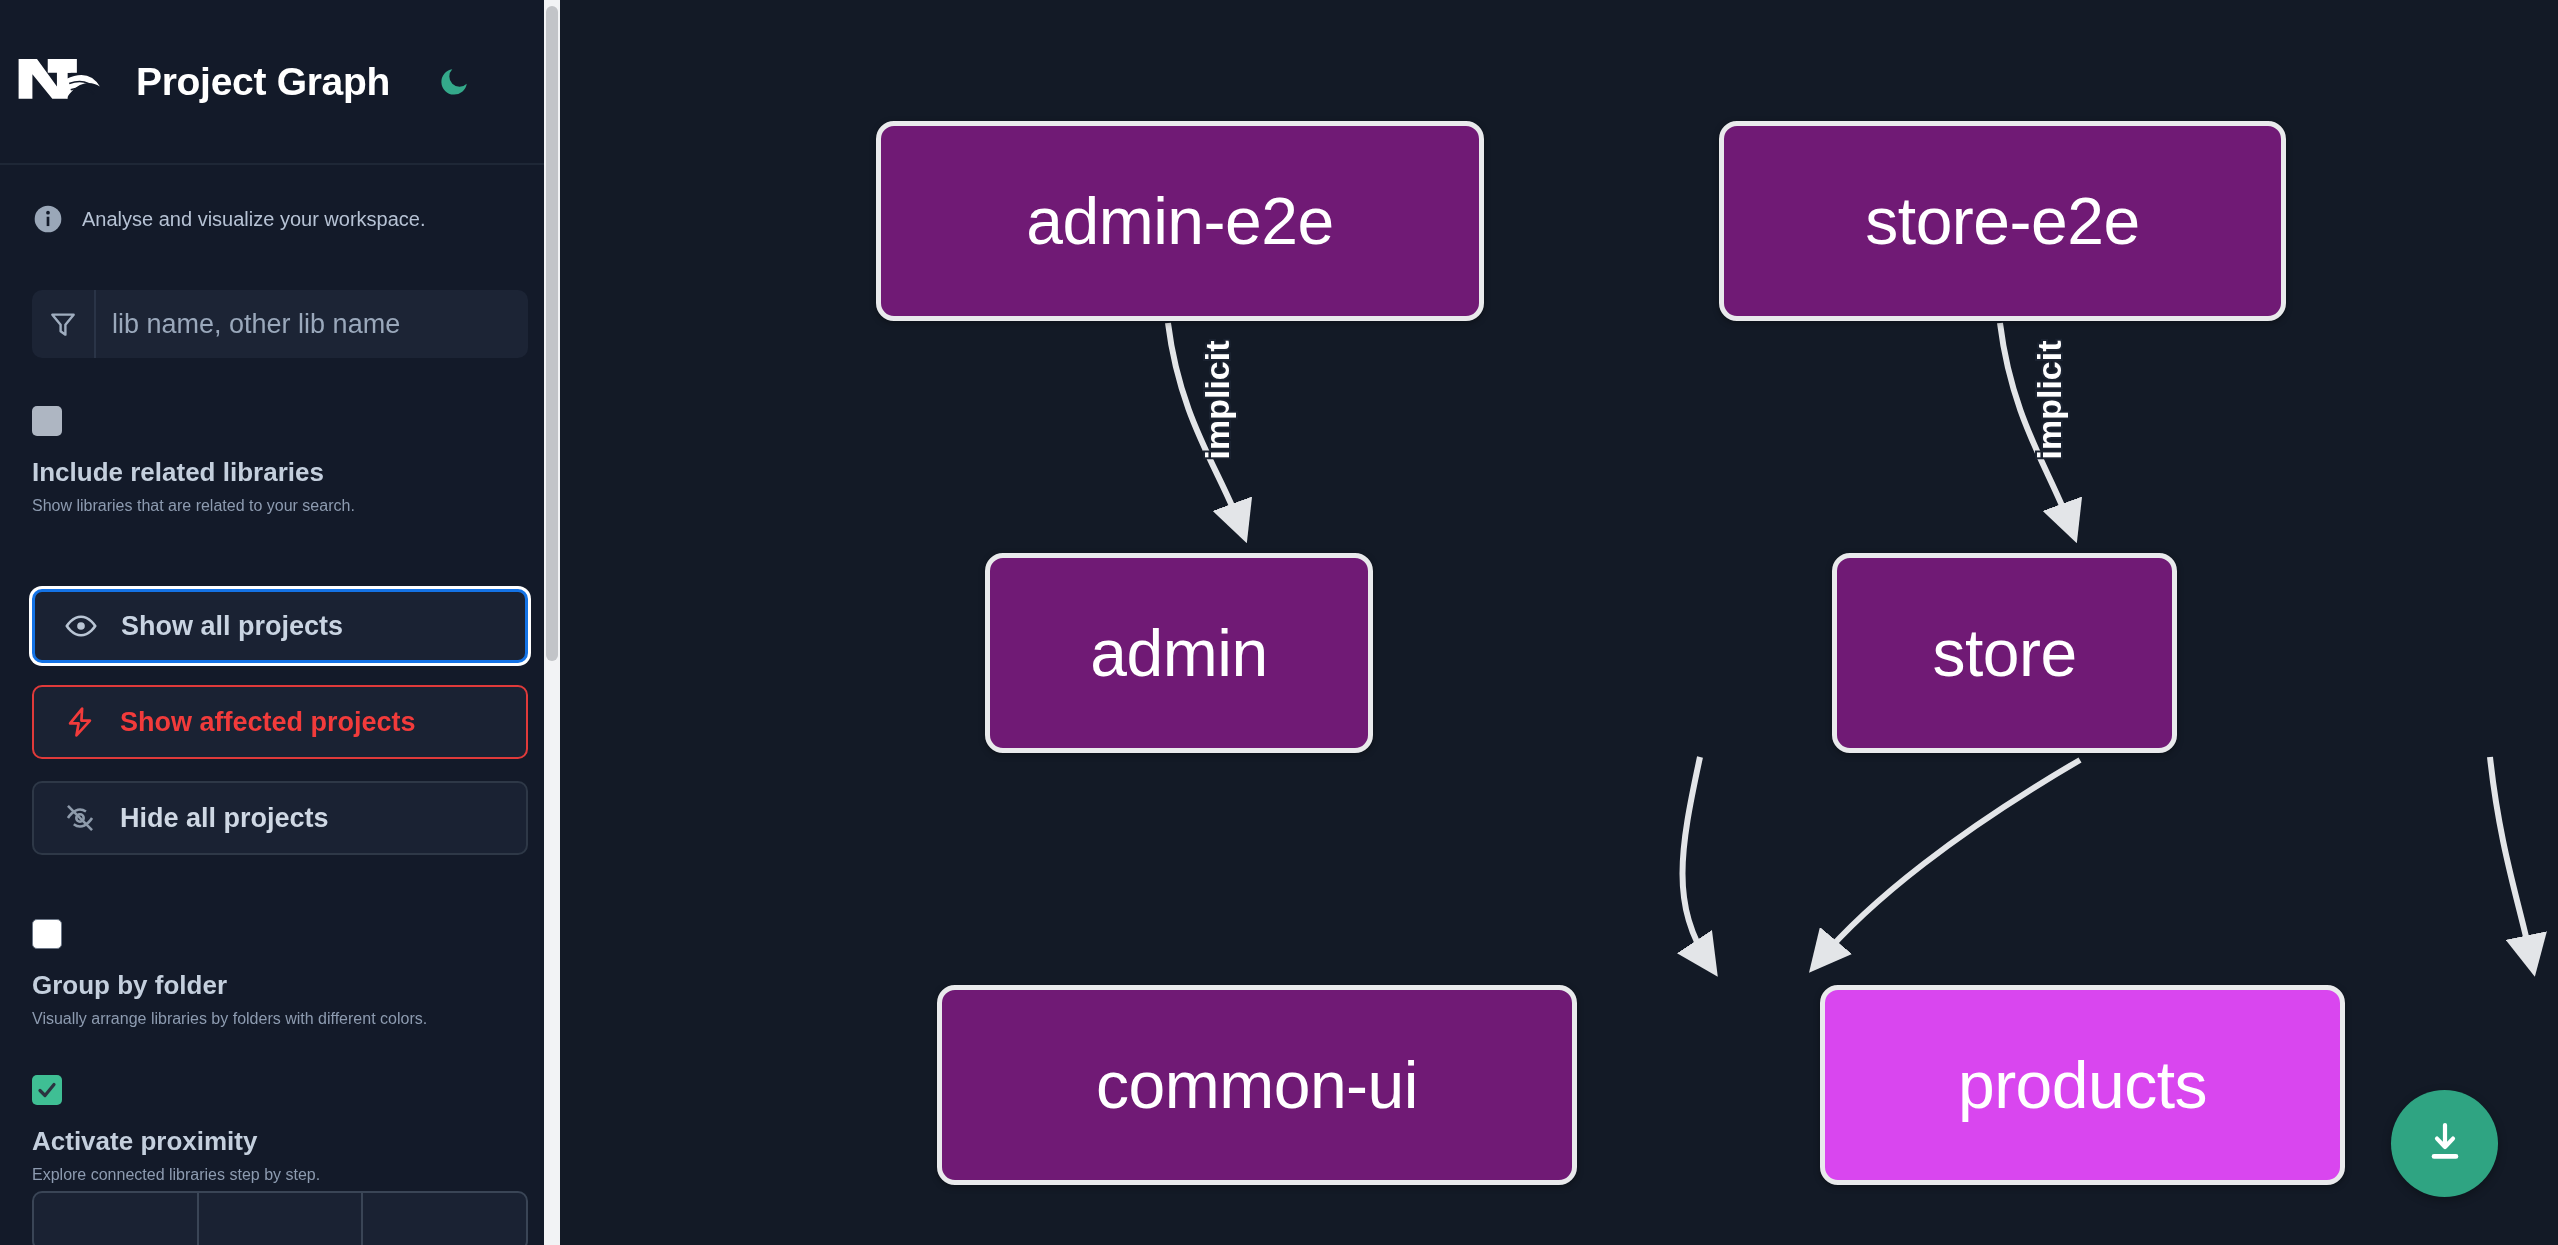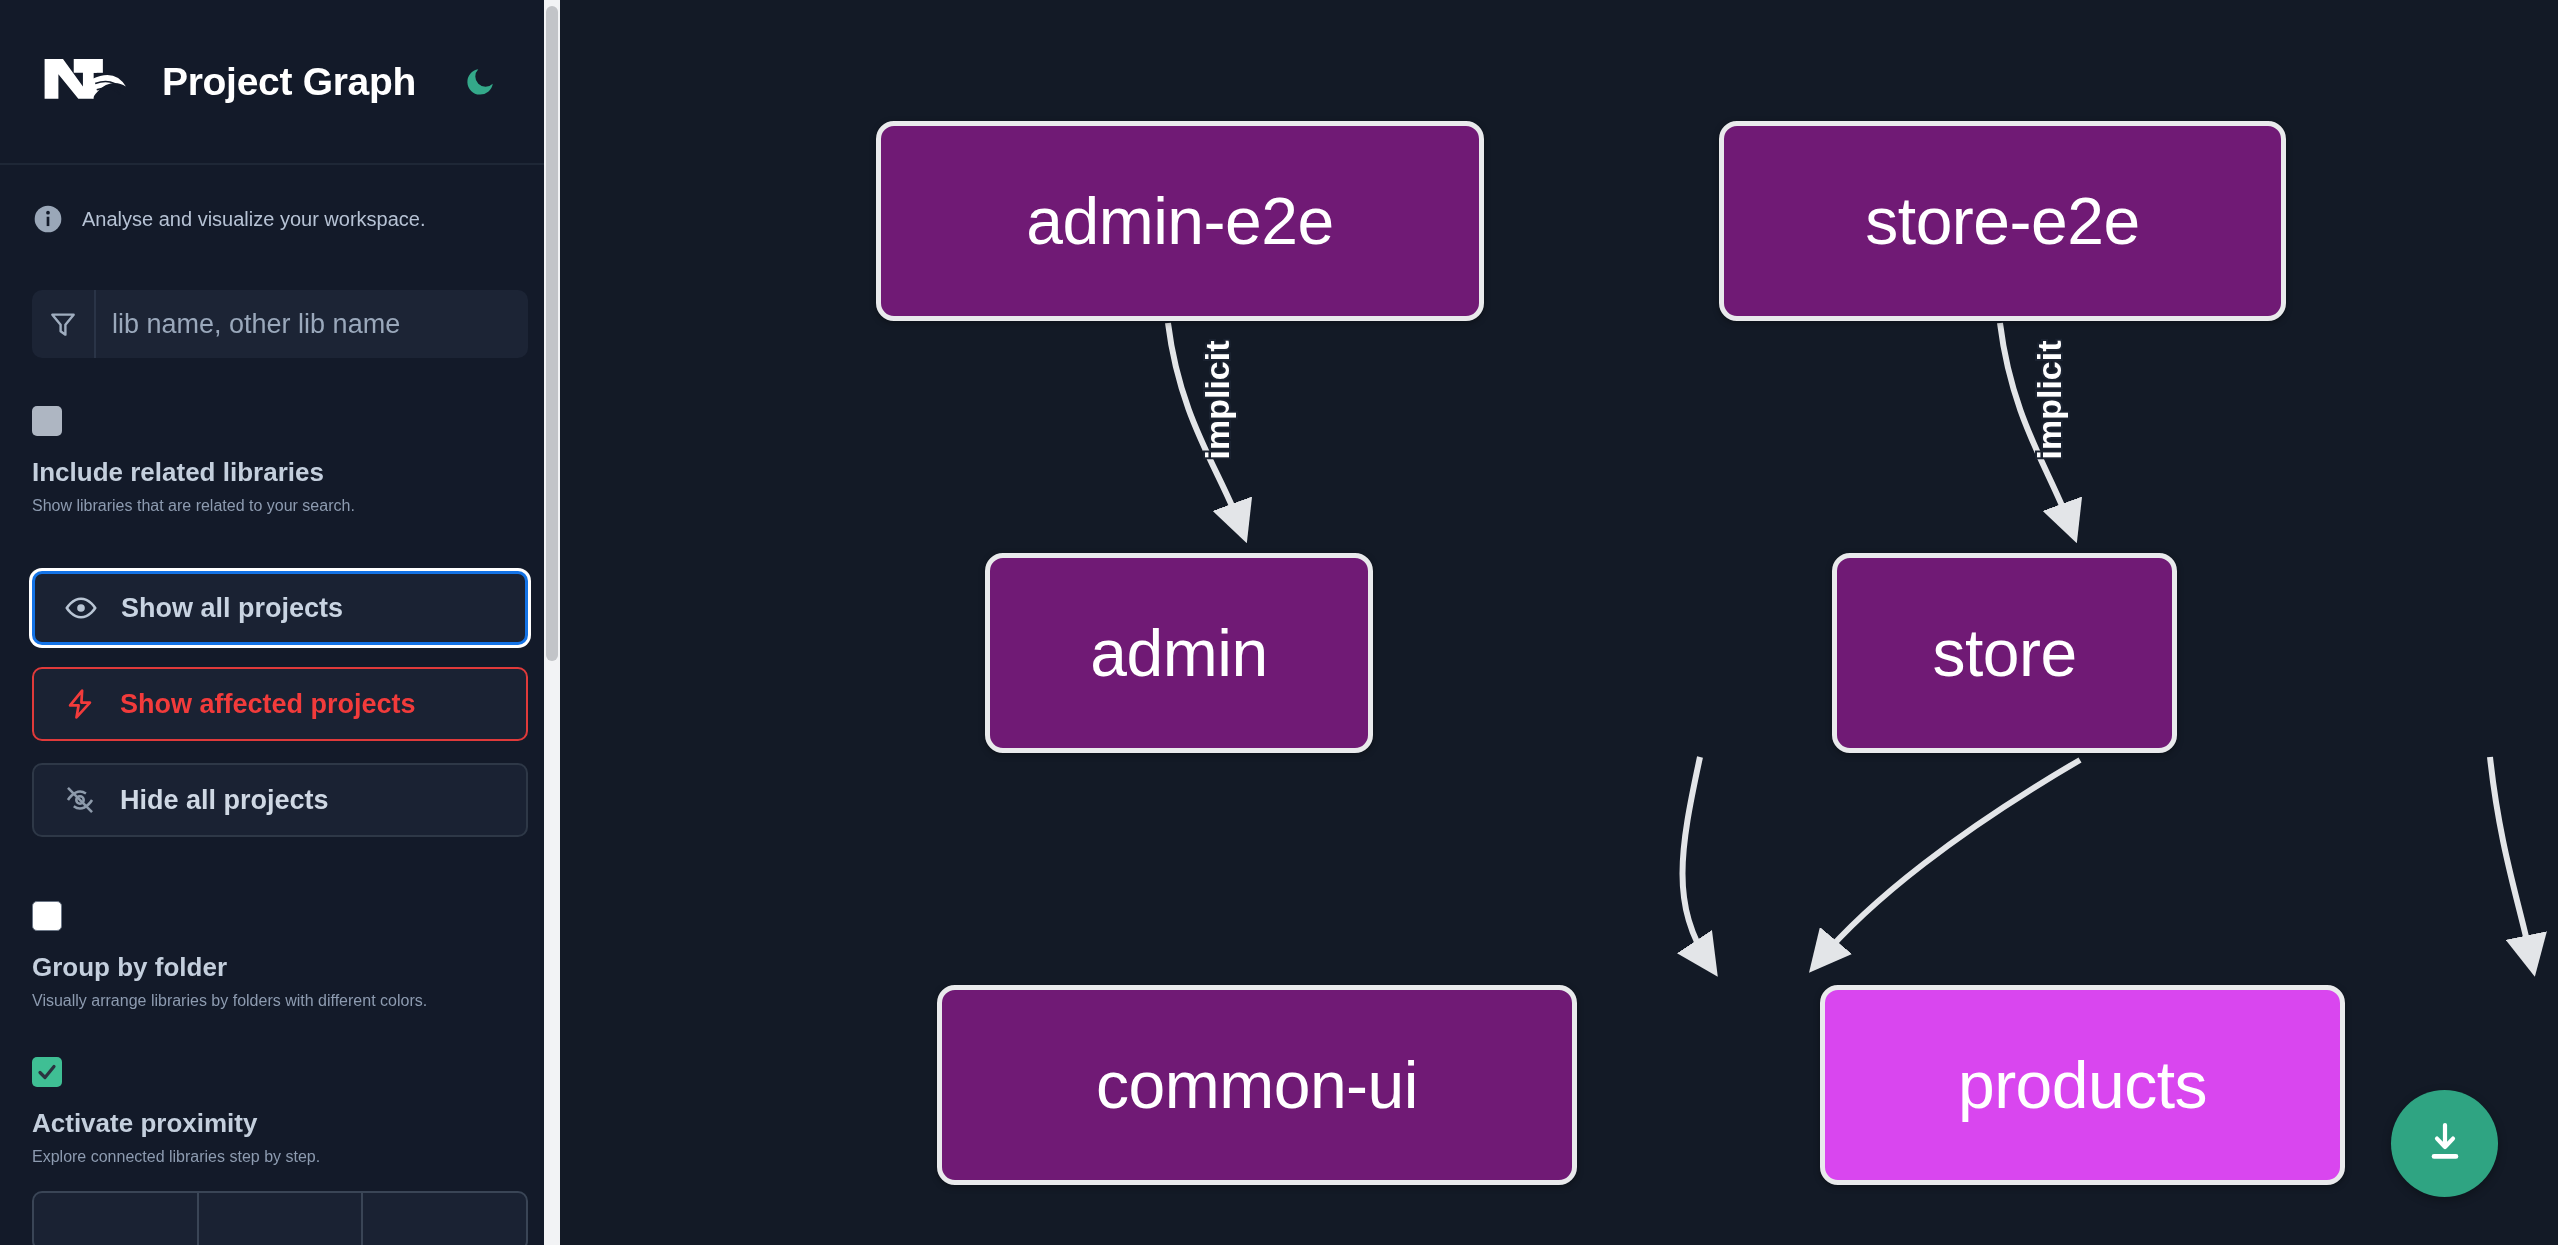--- a/index.html
+++ b/index.html
@@ -15,21 +15,21 @@
   .sidebar {
     position: relative;
     width: 560px; height: 1245px;
     background: #131a29;
     flex: 0 0 560px;
     overflow: hidden;
   }
   .sidebar-header {
     height: 165px;
     display: flex; align-items: center;
-    padding-left: 40px;
+    padding-left: 14px;
     gap: 30px;
     border-bottom: 2px solid #1e2736;
   }
   .nx-logo { width: 92px; height: 62px; flex: 0 0 92px; }
   .app-title {
     font-size: 39px; font-weight: 700; color: #ffffff;
     letter-spacing: -0.3px; white-space: nowrap;
   }
   .theme-toggle {
     width: 40px; height: 40px; margin-left: 14px;
@@ -70,21 +70,21 @@
     width: 30px; height: 30px; flex: 0 0 30px; margin-top: 6px;
     border-radius: 5px; cursor: pointer;
     display: flex; align-items: center; justify-content: center;
   }
   .cb.unchecked-gray { background: #aeb6c2; }
   .cb.unchecked-white { background: #ffffff; border: 1px solid #6c7787; }
   .cb.checked { background: #3fbf94; }
   .cb-label { font-size: 26px; font-weight: 700; color: #c4cfdd; line-height: 1.25; }
   .cb-desc { font-size: 16px; color: #8d9bb0; line-height: 1.35; margin-top: 6px; max-width: 450px; }
 
-  .btn-group { padding: 0 32px; margin-top: 55px; display: flex; flex-direction: column; gap: 22px; }
+  .btn-group { padding: 0 32px; margin-top: 73px; display: flex; flex-direction: column; gap: 22px; }
   .btn {
     height: 74px; border-radius: 10px;
     display: flex; align-items: center; gap: 22px;
     padding-left: 28px; cursor: pointer;
     background: #1a2233;
     font-size: 27px; font-weight: 700;
   }
   .btn-primary {
     border: 3px solid #1473e6;
     box-shadow: 0 0 0 3px #ffffff;

